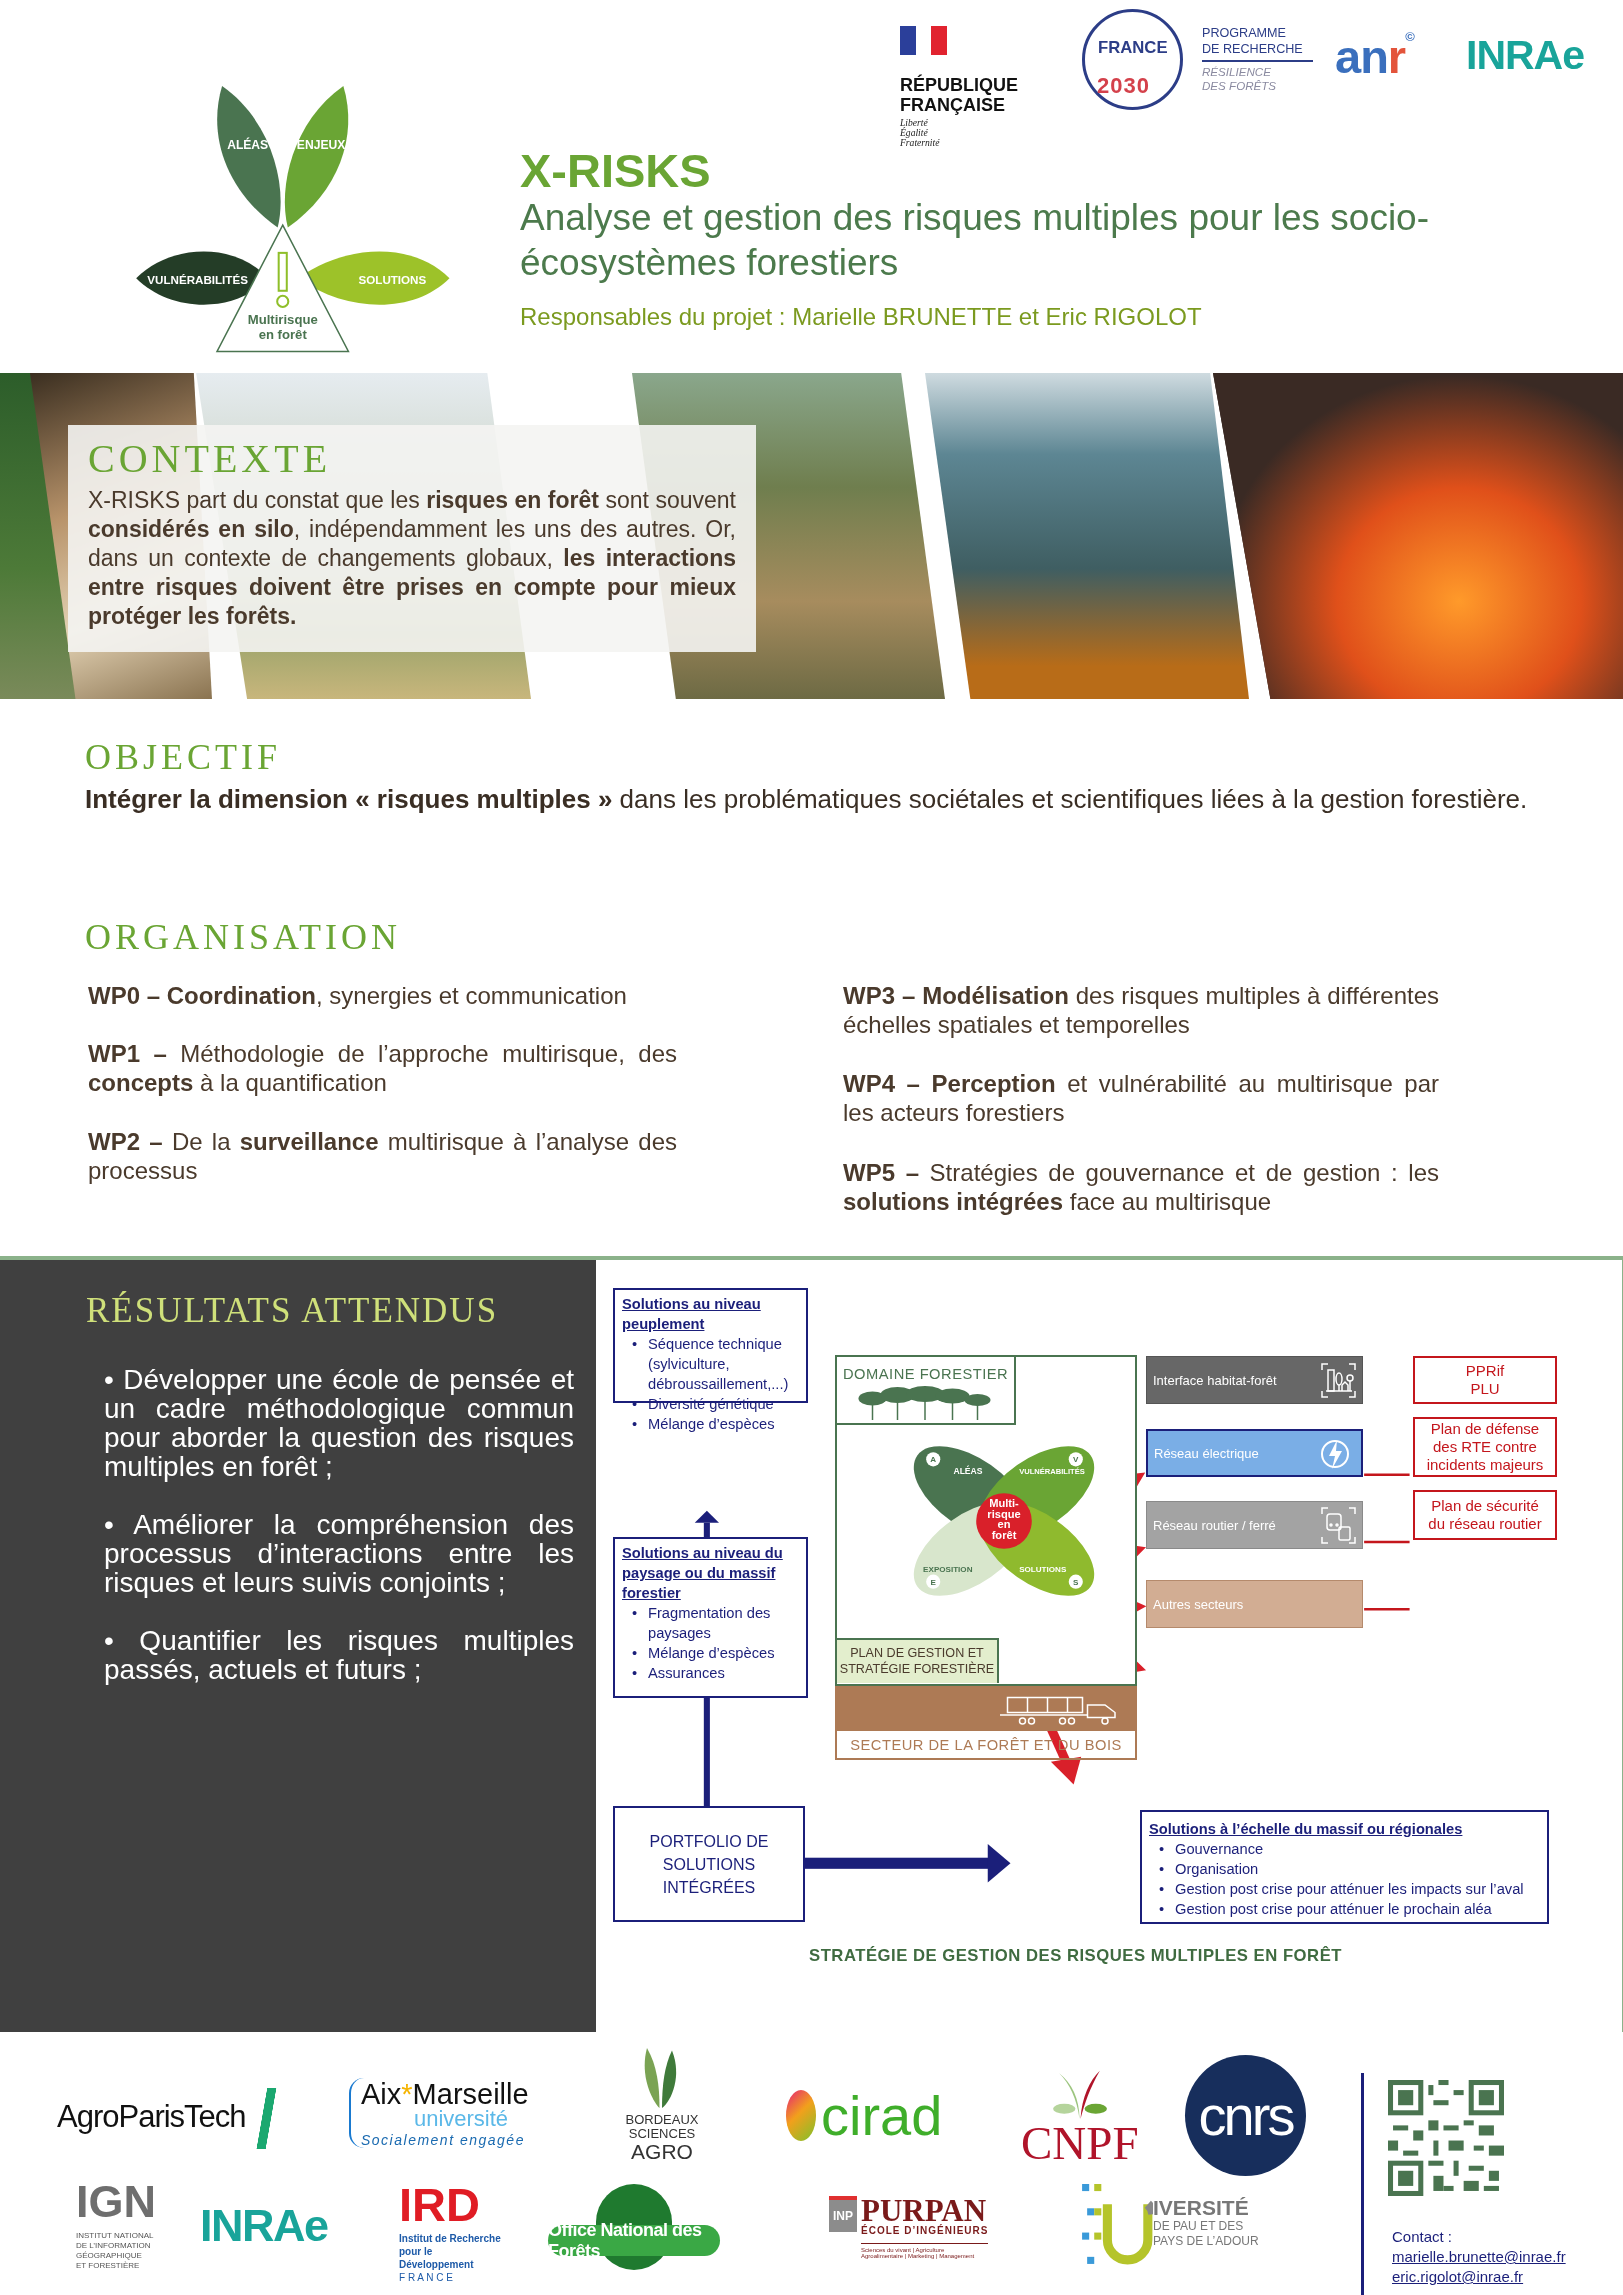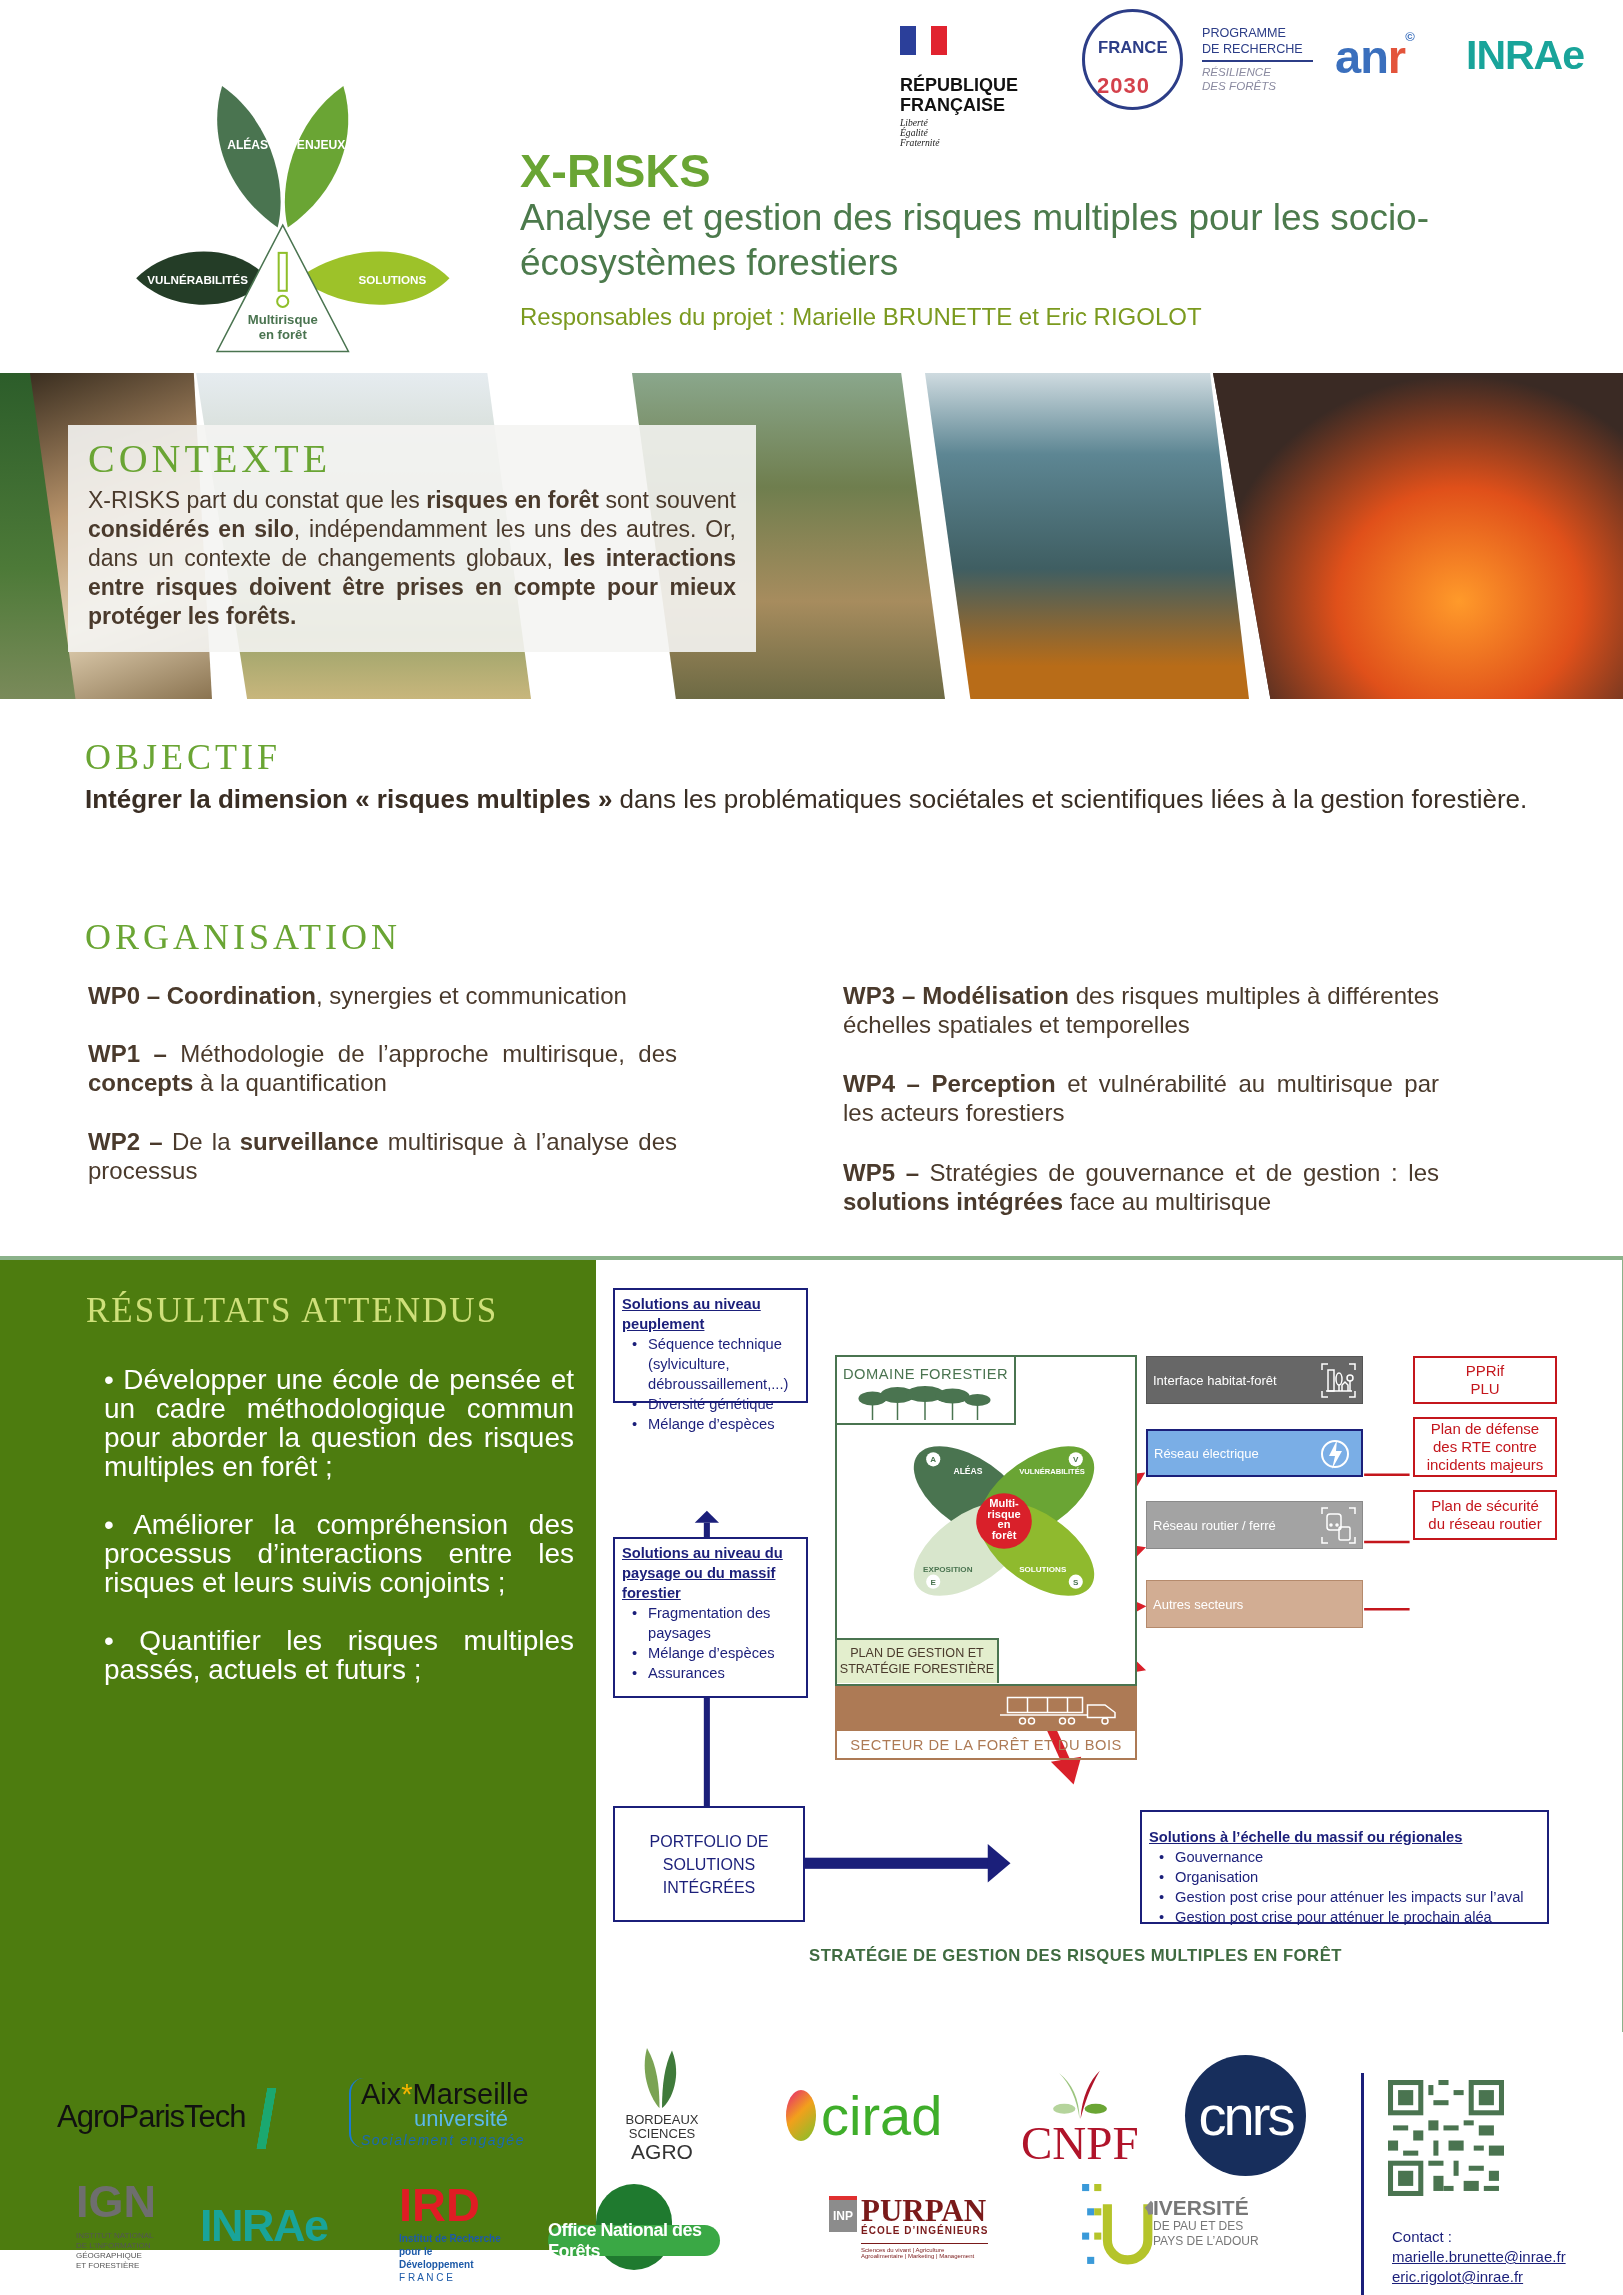--- a/index.html
+++ b/index.html
@@ -37,21 +37,21 @@
   #contexte-box{left:68px;top:425px;width:688px;height:227px;background:rgba(244,244,242,0.9)}
   #contexte-title{left:20px;top:10px;font-size:40px}
   #contexte-text{left:20px;top:61px;width:648px;font-size:23px;line-height:29px;text-align:justify;color:#4a3a2c}
   
   #obj-title{left:85px;top:736px;font-size:36px}
   #obj-text{left:85px;top:784px;width:1466px;font-size:26px;line-height:30px;color:#3a2e24}
   
   #org-title{left:85px;top:916px;font-size:36px}
   .wp{position:absolute;font-size:24px;line-height:29px;color:#4a3a2c;text-align:justify}
   
-  #results{left:0;top:1256px;width:596px;height:994px;background:#4d7c0f}
+  #results{left:0;top:1256px;width:596px;height:776px;background:#404040}
   #results .topline{position:absolute;left:0;top:0;width:100%;height:3.5px;background:#8bb28a}
   #res-title{left:86px;top:35px;font-size:35px;color:#cfe07a;letter-spacing:2px}
   #res-list{left:104px;top:109px;width:470px;font-size:28px;line-height:29px;color:#fff;text-align:justify}
   #res-list p{margin-bottom:29px}
   
   #diagram-frame{left:596px;top:1256px;width:1027px;height:776px;border-top:4px solid #8bb28a;border-right:1.5px solid #8bb28a}
   .nbox{position:absolute;border:2.5px solid #1b1f7a;background:#fff;font-size:14.7px;line-height:20px;color:#1b1f7a;padding:4px 7px}
   .nbox .hd{font-weight:bold;text-decoration:underline}
   .nbox ul{list-style:none;padding-left:10px}
   .nbox li{position:relative;padding-left:16px}
@@ -202,21 +202,21 @@
       <li>Fragmentation des paysages</li>
       <li>Mélange d’espèces</li>
       <li>Assurances</li>
     </ul>
 </div>
 <div class="nbox" style="left:613px;top:1806px;width:192px;height:116px;display:flex;flex-direction:column;justify-content:center;align-items:center;font-size:16px;line-height:23px">
   <div>PORTFOLIO DE</div>
   <div>SOLUTIONS</div>
   <div>INTÉGRÉES</div>
 </div>
-<div class="nbox" style="left:1140px;top:1810px;width:409px;height:114px;padding-top:15px">
+<div class="nbox" style="left:1140px;top:1810px;width:409px;height:114px;padding-top:7px">
   <div class="hd">Solutions à l’échelle du massif ou régionales</div>
   <ul>
       <li>Gouvernance</li>
       <li>Organisation</li>
       <li>Gestion post crise pour atténuer les impacts sur l’aval</li>
       <li>Gestion post crise pour atténuer le prochain aléa</li>
     </ul>
 </div>
 
 <div class="abs" style="left:835px;top:1355px;width:302px;height:331px;border:2.5px solid #4a7450;background:#fff">

